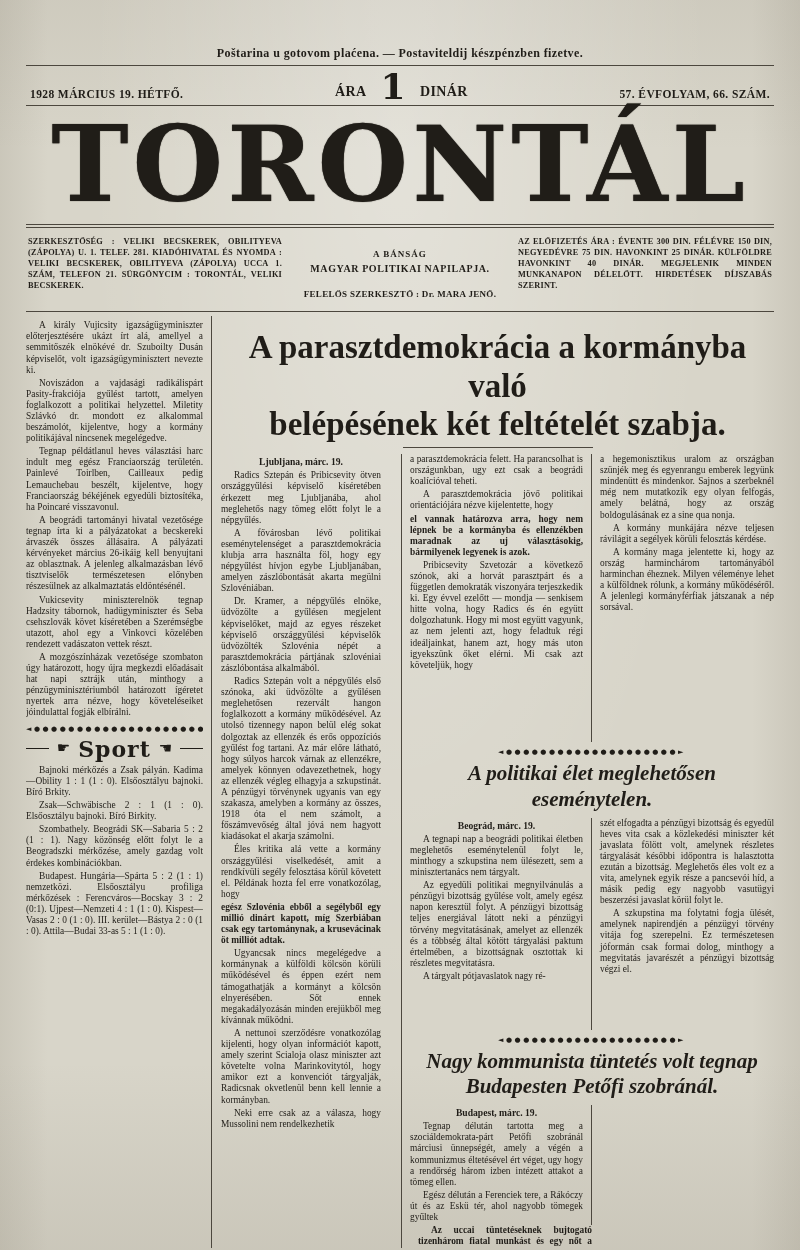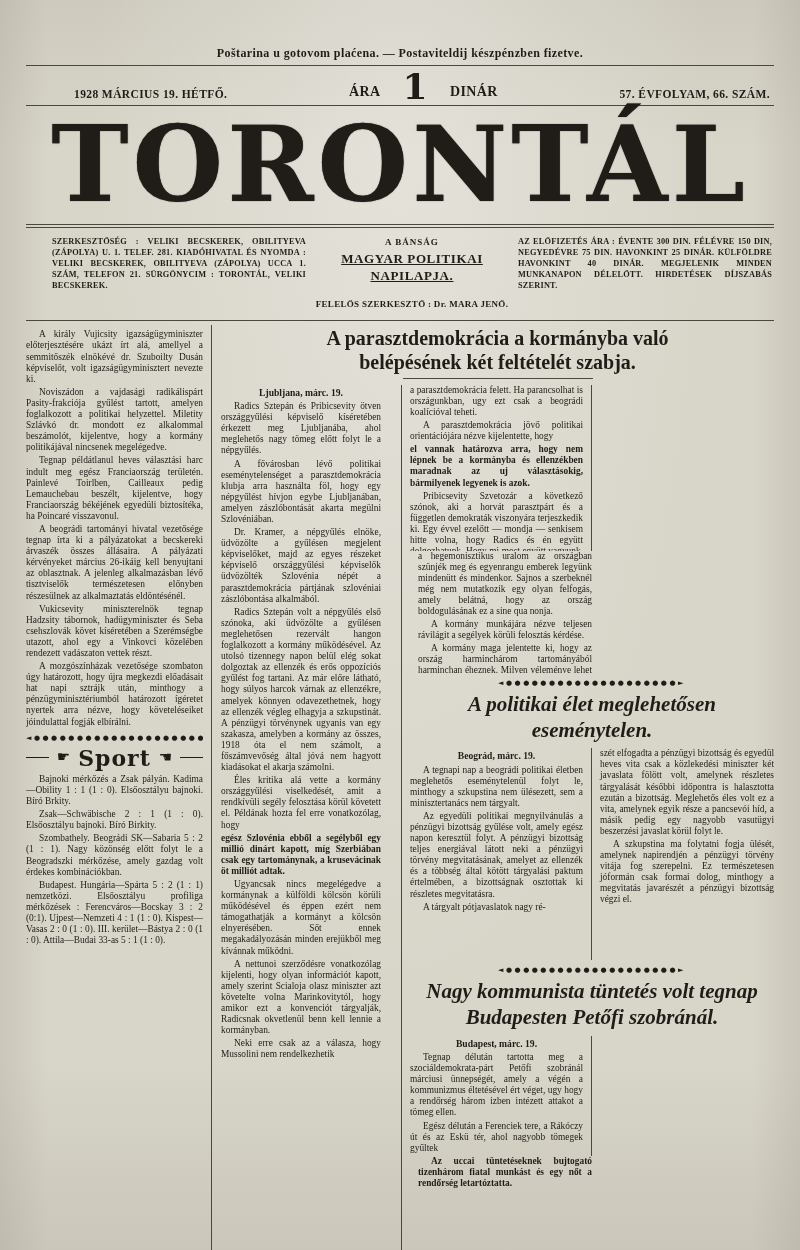--- a/index.html
+++ b/index.html
@@ -25,69 +25,69 @@
     overflow:hidden;
     position:relative;
   }
   .notice{
     text-align:center;font-weight:bold;font-size:12px;letter-spacing:.4px;
   }
   .rule{border-top:1px solid var(--rule);margin:4px 0;}
   .rule.double{height:4px;border-top:1.5px solid var(--rule);border-bottom:1px solid var(--rule);}
   .header-row{
     display:flex;justify-content:space-between;align-items:flex-end;
-    font-weight:bold;font-size:11.5px;letter-spacing:.4px;padding:2px 4px 1px;margin-left:44px;
-  }
-  .price{display:flex;align-items:flex-end;gap:22px;font-size:14px;}
+    font-weight:bold;font-size:11.5px;letter-spacing:.4px;padding:2px 4px 1px;
+  }
+  .price{display:flex;align-items:flex-end;gap:14px;font-size:14px;}
   .price .big{font-size:36px;line-height:.78;font-family:"DejaVu Serif",serif;}
   .masthead{
     text-align:center;
     font-family:"DejaVu Serif", serif;
     font-weight:bold;
     font-size:104px;
     line-height:1.06;
     letter-spacing:4px;
     text-shadow:0 0 1px rgba(20,16,10,.85);
   }
   .subheader{
-    display:flex;justify-content:flex-end;
+    display:flex;justify-content:space-between;
     padding:5px 2px 6px;
     font-size:8.3px;font-weight:bold;line-height:1.32;
   }
   .sub-left,.sub-right{width:254px;text-align:justify;letter-spacing:.2px;}
-  .sub-center{width:212px;text-align:center;}
+  .sub-center{width:212px;text-align:center;margin-top:12px;}
   .sc-line1{font-size:9px;letter-spacing:1px;}
-  .sc-line2{font-size:13px;letter-spacing:.6px;margin-top:1px;text-decoration:underline;}
+  .sc-line2{font-size:10px;letter-spacing:.6px;margin-top:1px;}
   .sc-editor{font-size:9px;margin-top:14px;letter-spacing:.3px;}
   .content{
     display:flex;height:932px;overflow:hidden;margin-top:4px;
     font-size:9.4px;line-height:1.18;
   }
   .col-left{
     width:186px;min-width:186px;
     padding:4px 8px 0 0;
     border-right:1px solid var(--rule);
     overflow:hidden;
   }
   .main-area{flex:1;padding-left:9px;overflow:hidden;}
   .headline{
     text-align:center;font-weight:bold;
-    font-size:20px;line-height:1.16;
-    margin:2px 0 4px;
+    font-size:33px;line-height:1.16;
+    margin:12px 0 4px;
     font-family:"Liberation Serif",serif;
   }
   .headline-rule{width:190px;margin:0 auto 6px;border-top:1px solid var(--rule);}
   .article-columns{display:flex;}
   .col2{
     width:181px;min-width:181px;
     padding-right:20px;border-right:1px solid var(--rule);
     overflow:hidden;
   }
   .sub-right-area{flex:1;padding-left:8px;overflow:hidden;}
-  .cols34{display:flex;height:288px;overflow:hidden;flex-direction:column;}
+  .cols34{display:flex;height:288px;overflow:hidden;}
   .col3{width:50%;padding-right:8px;border-right:1px solid var(--rule);overflow:hidden;}
   .col4{width:50%;padding-left:8px;overflow:hidden;}
   .para{
     text-align:justify;text-indent:13px;margin-bottom:2px;
   }
   .para.bold{font-weight:bold;}
   .para.noindent{text-indent:0;}
   .dateline{
     font-weight:bold;text-align:center;font-size:9.6px;margin:2px 0 3px;
   }

